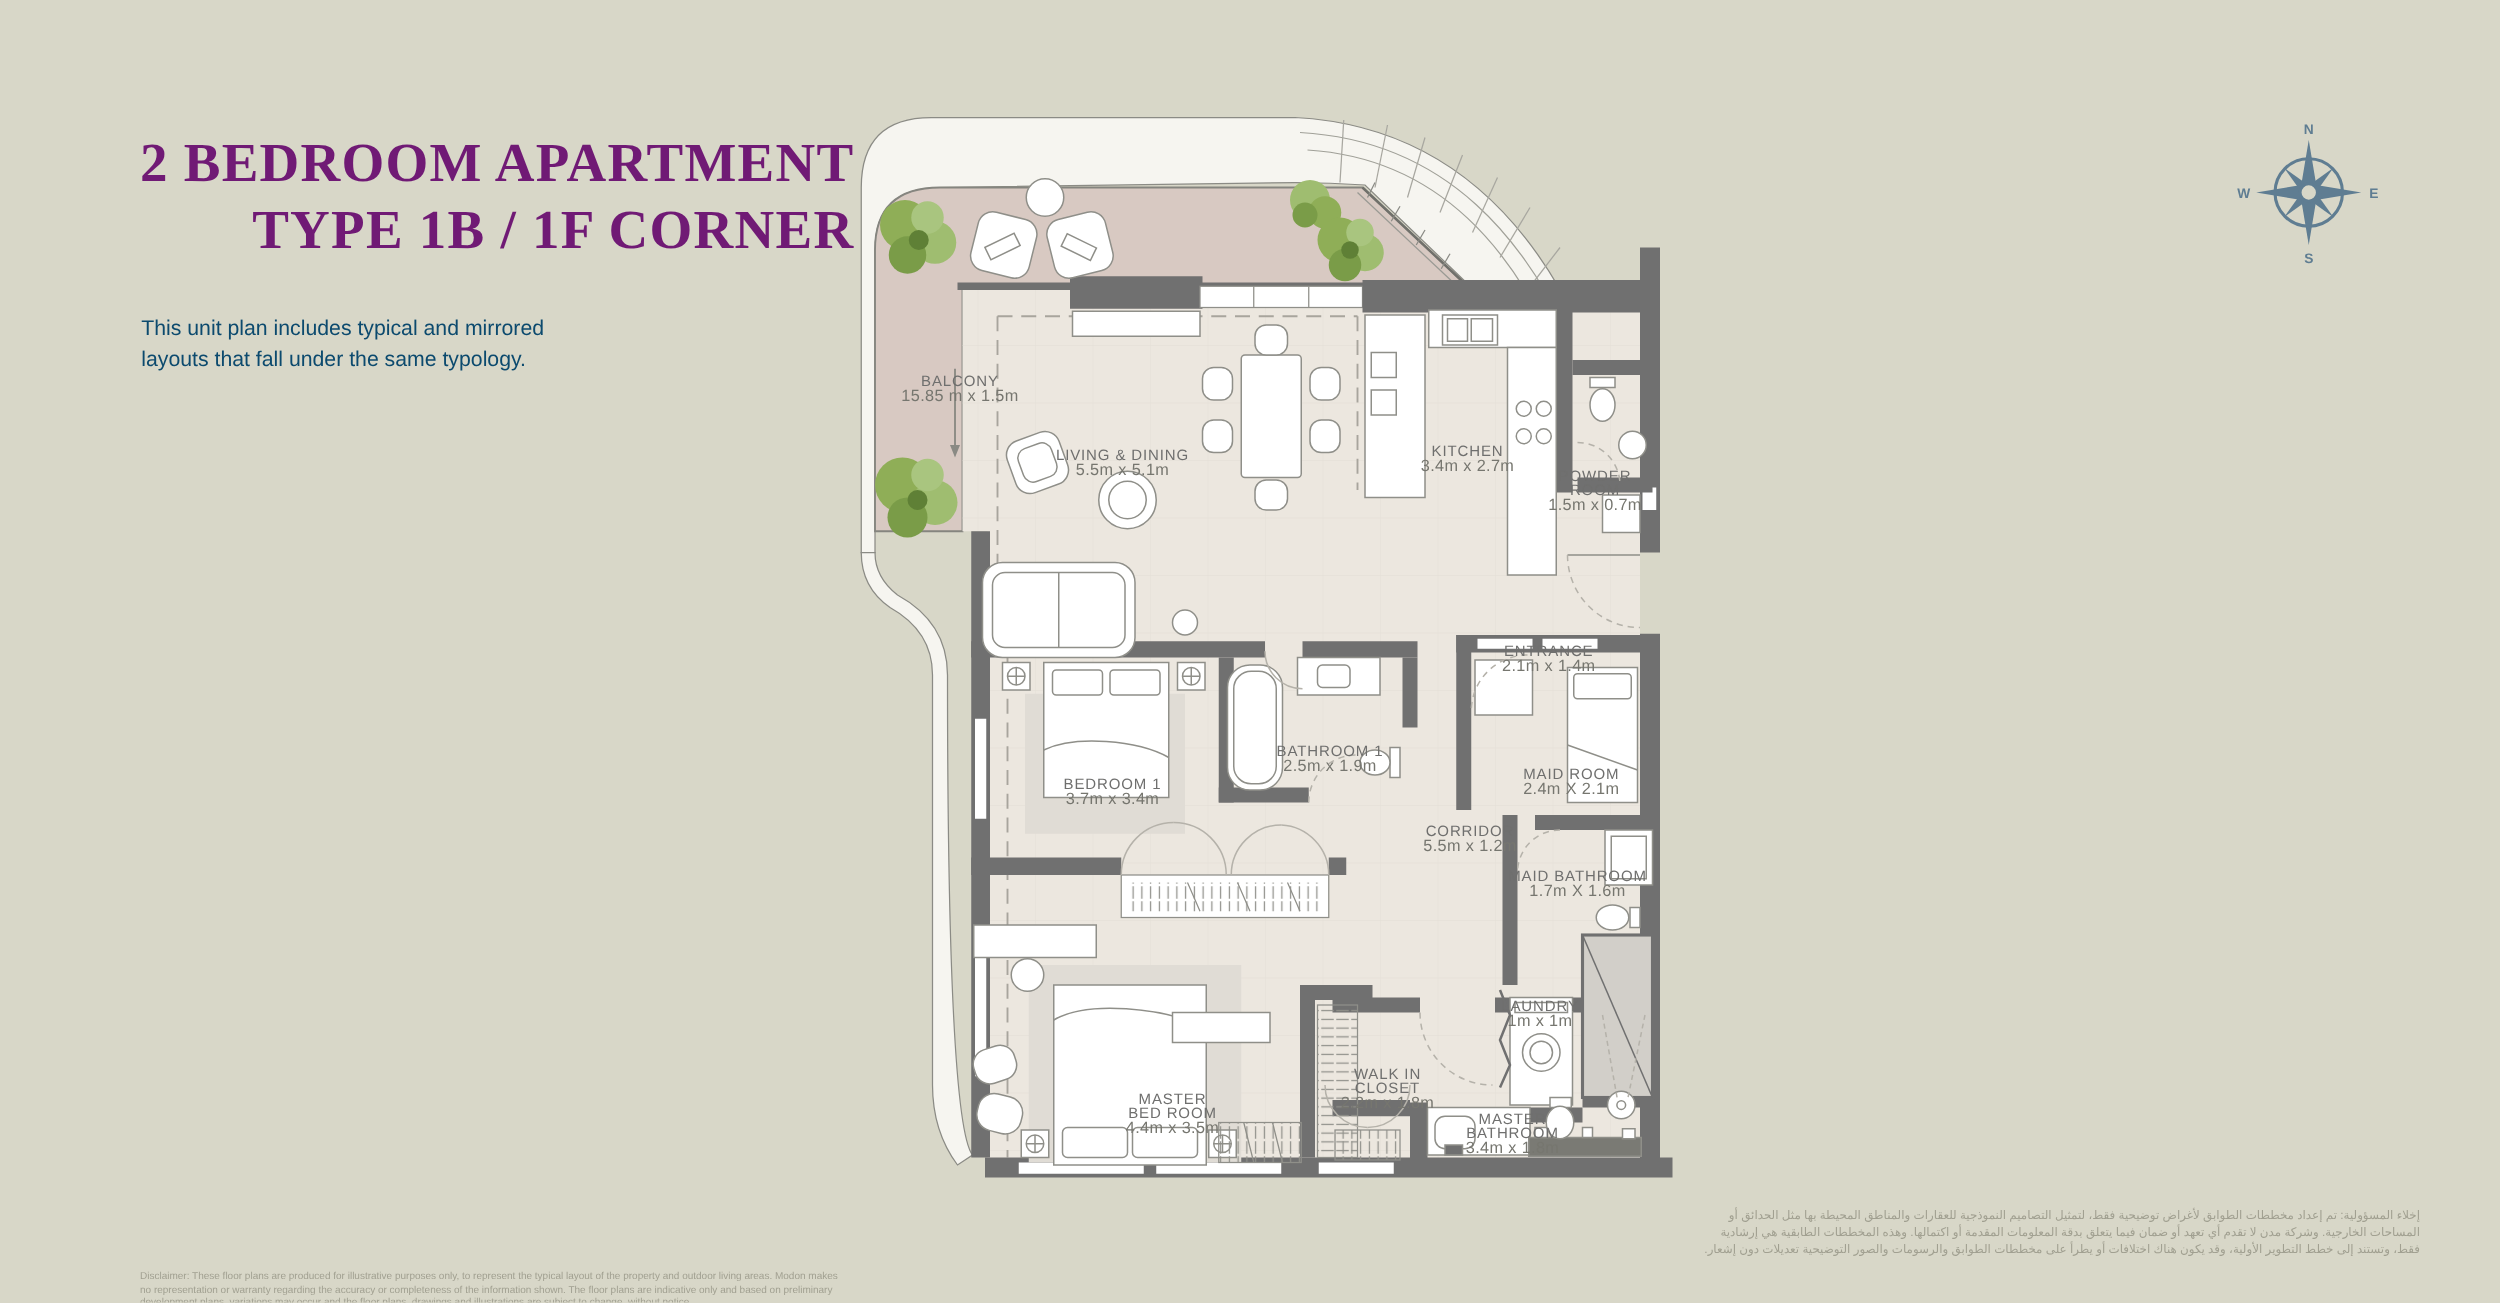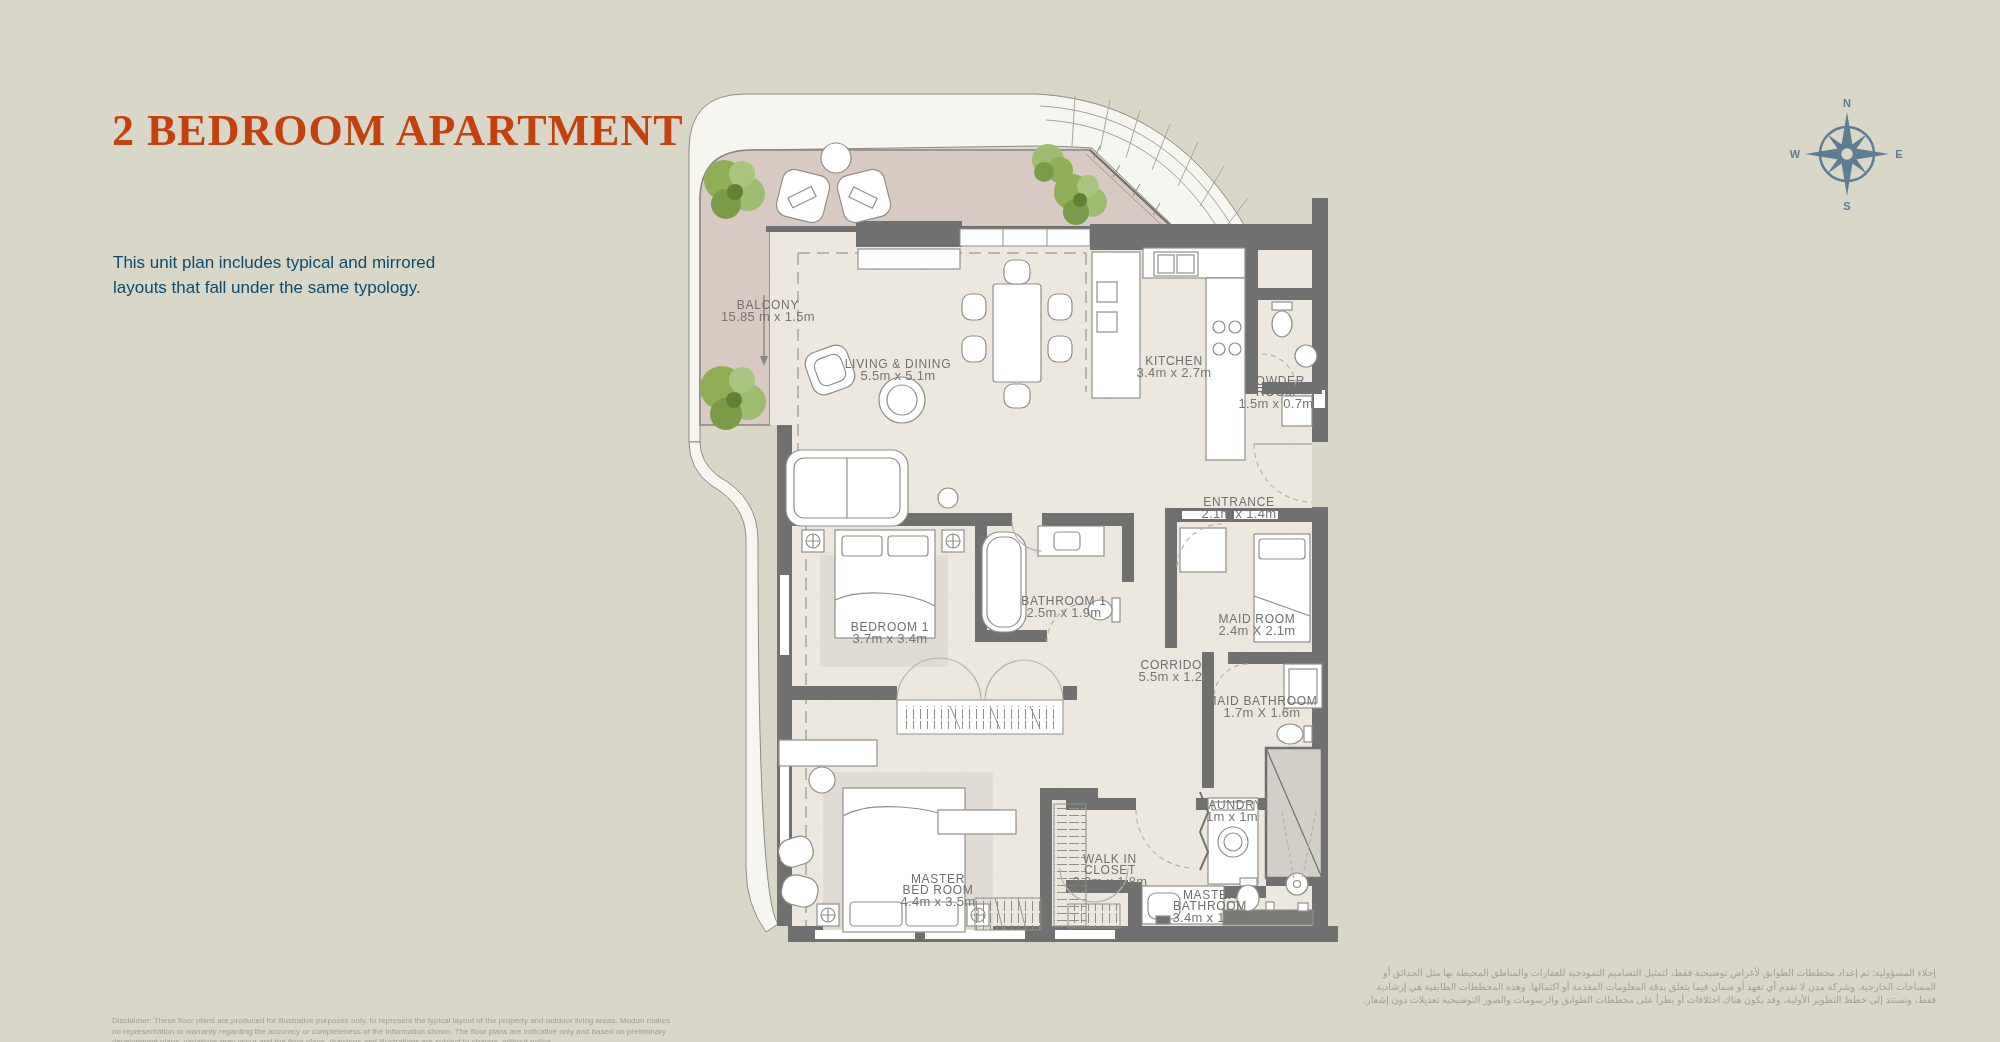--- a/index.html
+++ b/index.html
@@ -1,20 +1,20 @@
 <!DOCTYPE html>
 <html><head>
 <meta charset="utf-8">
 <style>
   html,body{margin:0;padding:0;}
   body{width:2000px;height:1042px;background:#d8d7c8;overflow:hidden;
        font-family:"Liberation Sans",sans-serif;position:relative;}
   #canvas{position:absolute;inset:0;width:2000px;height:1042px;}
   .abs{position:absolute;}
-  .title{left:112px;top:104px;color:#c2410c;font-family:"Liberation Serif",serif;
+  .title{left:112px;top:104px;color:#701a75;font-family:"Liberation Serif",serif;
          font-weight:700;font-size:44px;line-height:53px;letter-spacing:1px;text-align:right;}
   .desc{left:113px;top:250px;color:#0c4a6e;font-size:17px;line-height:25px;white-space:pre-line;}
   .gsa{left:1573px;top:488px;color:#55463a;font-family:"Liberation Serif",serif;
        font-size:35px;line-height:58px;letter-spacing:1px;}
   .disc-en{left:112px;top:1016px;width:560px;color:#a1a091;font-size:8px;
            line-height:10.5px;white-space:pre-line;}
   .disc-ar{right:64px;top:966px;width:580px;color:#a1a091;font-size:9.5px;line-height:13.5px;
            white-space:pre-line;direction:rtl;text-align:right;font-family:Liberation Sans, sans-serif;}
   svg.plan{position:absolute;left:0;top:0;width:2000px;height:1042px;}
   svg.compass{position:absolute;left:1785px;top:92px;width:124px;height:124px;}
@@ -321,20 +321,21 @@
       <path d="M 1063 700 A 40 40 0 0 0 1025 660"></path>
       <path d="M 1060 868 A 34 34 0 0 0 1094 902"></path>
       <path d="M 1128 868 A 34 34 0 0 1 1094 902"></path>
       <path d="M 1136 810 A 58 58 0 0 0 1194 868" stroke-dasharray="5 4"></path>
       <path d="M 1282 812 L 1294 880 M 1316 812 L 1302 880" stroke-dasharray="4 3"></path>
     </g>
   </svg>
 
   <div class="abs title">
     <div>2 BEDROOM APARTMENT</div>
+    <div>TYPE 1B / 1F CORNER</div>
   </div>
 
   <div class="abs desc">This unit plan includes typical and mirrored
 layouts that fall under the same typology.</div>
 
 
   <svg class="compass" viewBox="0 0 124 124">
     <circle cx="62" cy="62" r="27" fill="none" stroke="#5f7d92" stroke-width="2.5"></circle>
     <g fill="#5f7d92">
       <g transform="rotate(45 62 62)">
@@ -359,21 +360,21 @@
 
   <div class="room-label" style="left:768px;top:262px">
     <div class="rname">BALCONY</div><div class="rdims">15.85 m x 1.5m</div></div>
   <div class="room-label" style="left:898px;top:321px">
     <div class="rname">LIVING &amp; DINING</div><div class="rdims">5.5m x 5.1m</div></div>
   <div class="room-label" style="left:1174px;top:318px">
     <div class="rname">KITCHEN</div><div class="rdims">3.4m x 2.7m</div></div>
   <div class="room-label" style="left:1276px;top:338px">
     <div class="rname">POWDER
 ROOM</div><div class="rdims">1.5m x 0.7m</div></div>
-  <div class="room-label" style="left:1239px;top:459px">
+  <div class="room-label" style="left:1239px;top:478px">
     <div class="rname">ENTRANCE</div><div class="rdims">2.1m x 1.4m</div></div>
   <div class="room-label" style="left:890px;top:584px">
     <div class="rname">BEDROOM 1</div><div class="rdims">3.7m x 3.4m</div></div>
   <div class="room-label" style="left:1064px;top:558px">
     <div class="rname">BATHROOM 1</div><div class="rdims">2.5m x 1.9m</div></div>
   <div class="room-label" style="left:1176px;top:622px">
     <div class="rname">CORRIDOR</div><div class="rdims">5.5m x 1.2m</div></div>
   <div class="room-label" style="left:1257px;top:576px">
     <div class="rname">MAID ROOM</div><div class="rdims">2.4m X 2.1m</div></div>
   <div class="room-label" style="left:1262px;top:658px">

